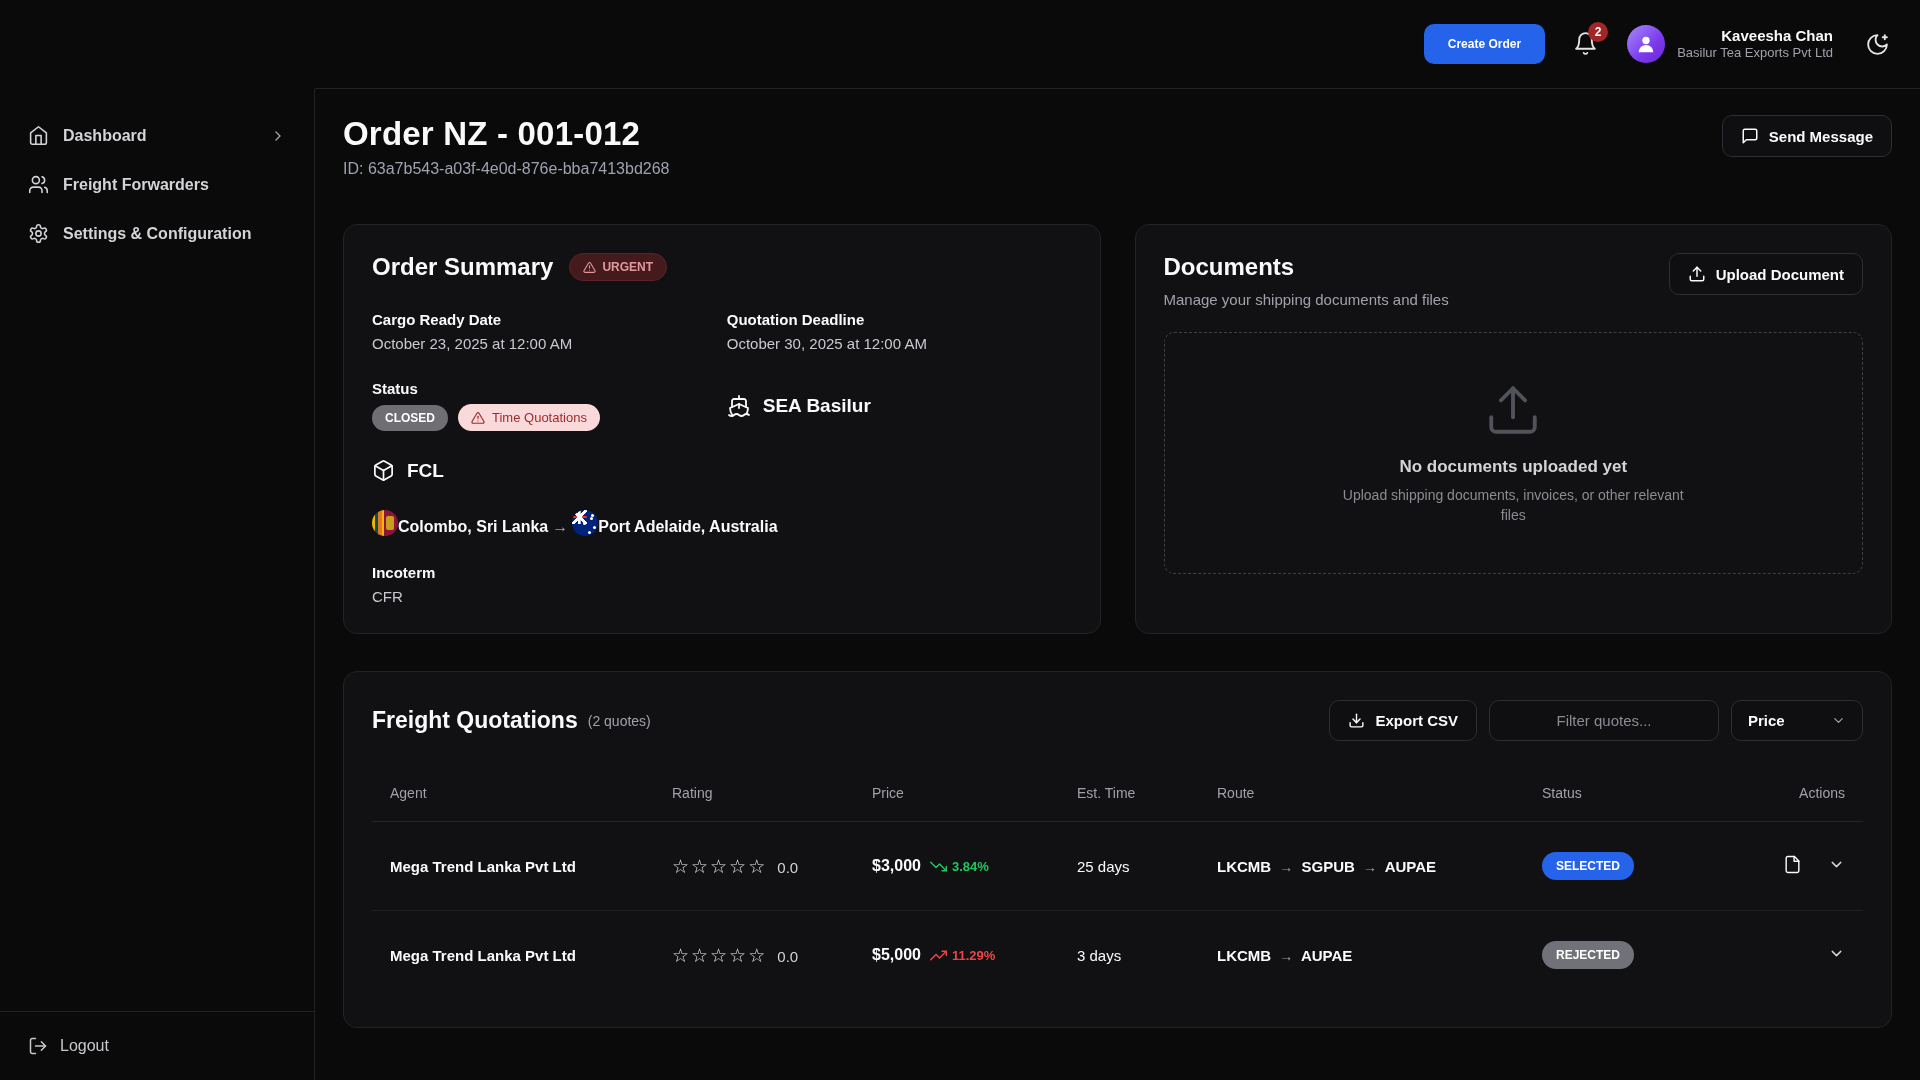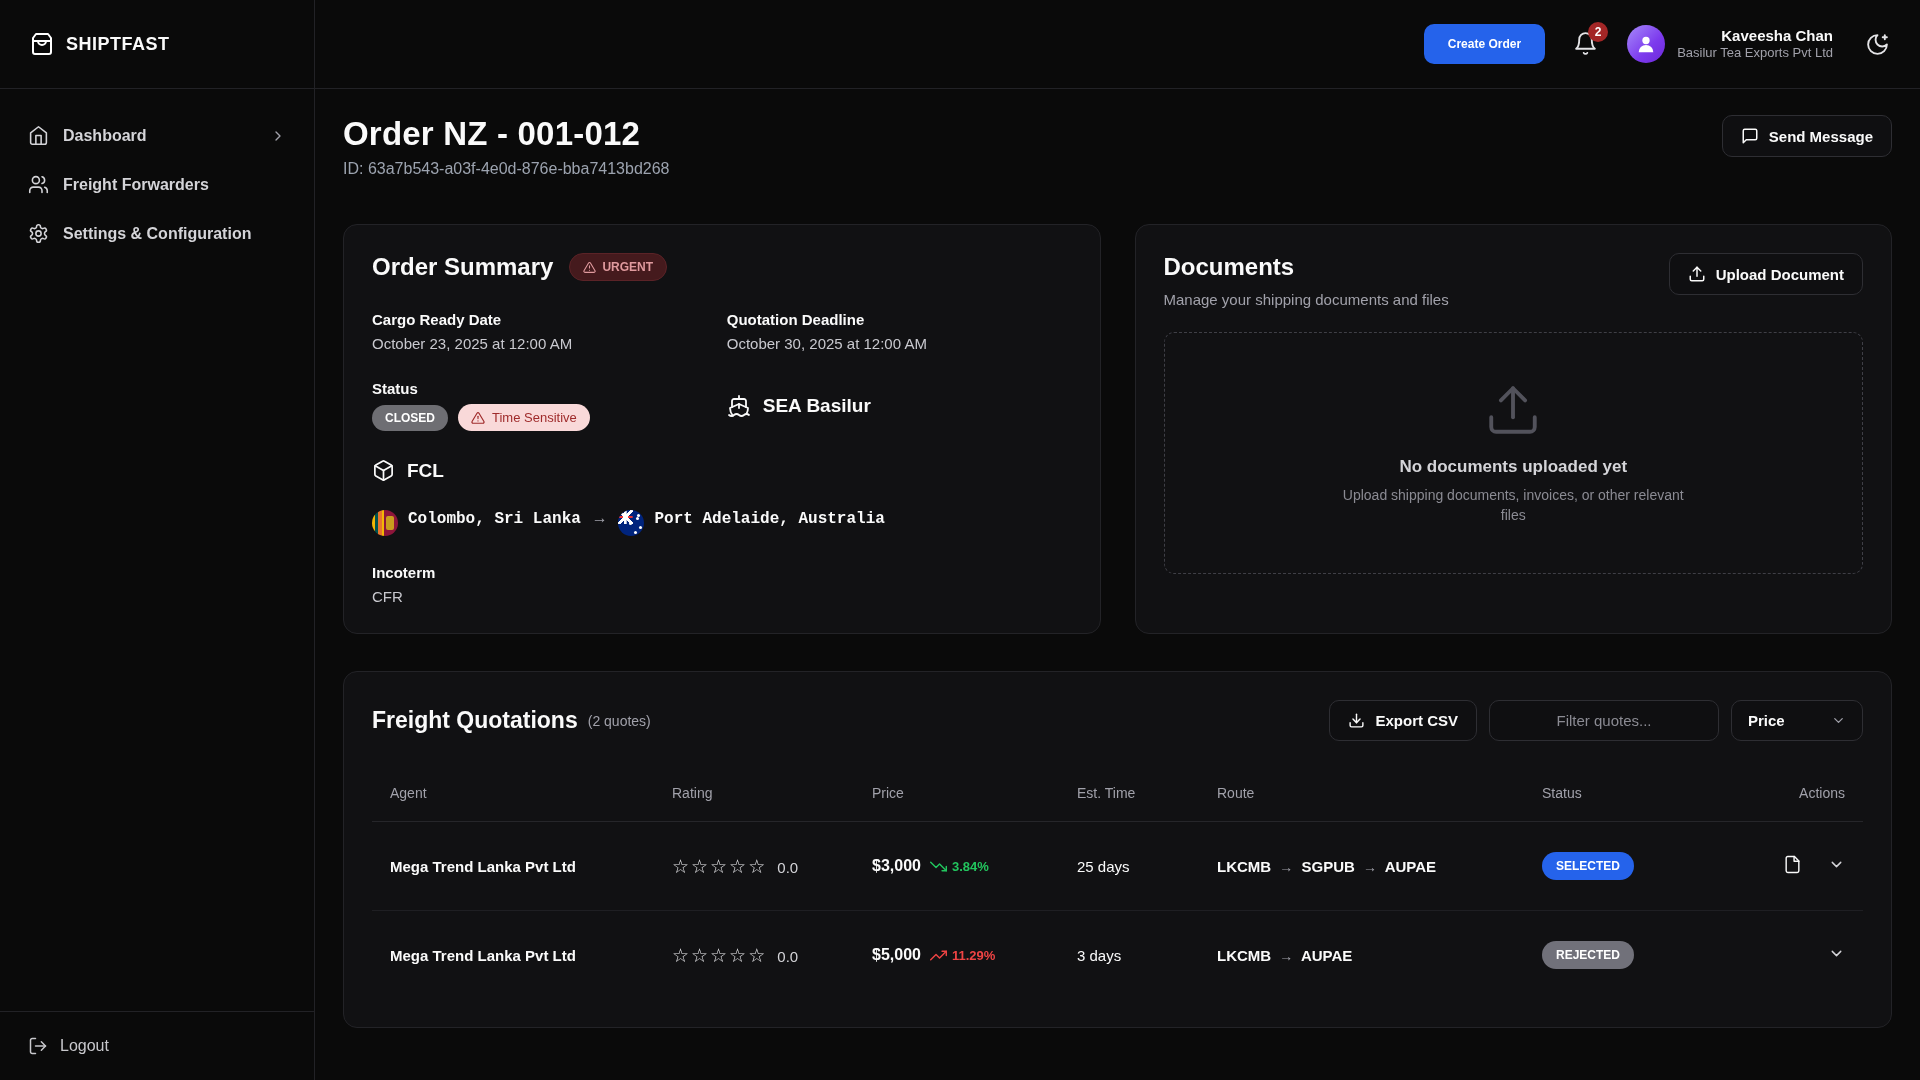--- a/index.html
+++ b/index.html
@@ -57,21 +57,21 @@
     font-size:12px; font-weight:bold; padding:6px 13px; display:inline-flex; align-items:center; gap:6px; }
   .os-grid { display:grid; grid-template-columns:1fr 1fr; column-gap:10px; }
   .fld-label { font-size:15px; font-weight:bold; margin-bottom:7px; }
   .fld-value { font-size:15px; color:#c9c9cf; }
   .os-row { margin-bottom:28px; }
   .pill-closed { background:#6e6e73; color:#fff; font-size:12px; font-weight:bold;
     border-radius:999px; padding:6px 13px; display:inline-block; }
   .pill-timesensitive { background:#f9d9d9; color:#9f2b2b; font-size:13px; border-radius:999px;
     padding:6px 13px; display:inline-flex; align-items:center; gap:7px; }
   .mode-line { display:flex; align-items:center; gap:12px; font-size:19px; font-weight:bold; }
-  .route-line { display:flex; align-items:flex-start; gap:10px; font-size:16px; font-weight:bold; grid-column:1 / -1; margin-bottom:28px;font-family:Liberation Mono, monospace; }
+  .route-line { display:flex; align-items:flex-end; font-size:16px; font-weight:bold; grid-column:1 / -1; margin-bottom:28px; }
   .route-arrow { color:#a1a1aa; font-weight:normal; padding:0 4px; }
   .flag { width:26px; height:26px; border-radius:50%; flex:0 0 auto; position:relative; overflow:hidden; }
   .flag-lk { background:linear-gradient(90deg,#f2b705 0 10%,#00534e 10% 24%,#e8742c 24% 38%,#f2b705 38% 46%,#8d153a 46%); }
   .flag-lk::after { content:""; position:absolute; inset:22% 14% 22% 52%; background:#c99d1e; border-radius:2px; }
   .flag-au { background:#00247d; }
   .flag-au::before { content:""; position:absolute; left:0; top:0; width:55%; height:55%;
     background:
       linear-gradient(45deg, transparent 43%, #fff 43% 57%, transparent 57%),
       linear-gradient(-45deg, transparent 43%, #fff 43% 57%, transparent 57%),
       linear-gradient(#fff 0 0) 50% 0/18% 100% no-repeat,
@@ -131,30 +131,20 @@
   .action-btns { display:inline-flex; align-items:center; gap:26px; }
   .icon-btn { background:none; border:none; color:#fafafa; cursor:pointer; display:inline-flex; }
   .icon-btn.muted { color:#d4d4d8; }
   svg { display:block; }
 </style>
 </head>
 <body>
 
 <div class="app">
 
-  <div class="logo-area">
-    <span>
-      <svg width="24" height="24" viewBox="0 0 24 24" fill="none" stroke="#fff" stroke-width="2" stroke-linecap="round" stroke-linejoin="round">
-          <path d="M6 2L3 6v14a2 2 0 0 0 2 2h14a2 2 0 0 0 2-2V6l-3-4z"></path>
-          <line x1="3" y1="9" x2="21" y2="9"></line>
-          <path d="M16 9a4 4 0 0 1-8 0"></path>
-        </svg>
-    </span>
-    <span class="logo-text">SHIPTFAST</span>
-  </div>
 
   <div class="topbar">
     <button class="btn-primary">Create Order</button>
     <div class="bell-wrap">
       <span>
         <svg width="25" height="25" viewBox="0 0 24 24" fill="none" stroke="currentColor" stroke-width="1.8" stroke-linecap="round" stroke-linejoin="round">
             <path d="M6 8a6 6 0 0 1 12 0c0 7 3 9 3 9H3s3-2 3-9"></path>
             <path d="M10.3 21a1.94 1.94 0 0 0 3.4 0"></path>
           </svg>
       </span>
@@ -281,21 +271,21 @@
             <div style="display:flex; gap:10px; align-items:center; margin-top:3px;">
               <span class="pill-closed">CLOSED</span>
               <span class="pill-timesensitive">
                 <span>
                   <svg width="14" height="14" viewBox="0 0 24 24" fill="none" stroke="currentColor" stroke-width="2" stroke-linecap="round" stroke-linejoin="round">
                       <path d="M10.29 3.86L1.82 18a2 2 0 0 0 1.71 3h16.94a2 2 0 0 0 1.71-3L13.71 3.86a2 2 0 0 0-3.42 0z"></path>
                       <line x1="12" y1="9" x2="12" y2="13"></line>
                       <line x1="12" y1="17" x2="12.01" y2="17"></line>
                     </svg>
                 </span>
-                <span>Time Sensitive</span>
+                <span>Time Quotations</span>
               </span>
             </div>
           </div>
           <div class="os-row" style="display:flex; align-items:center;">
             <div class="mode-line">
               <span>
                 <svg width="24" height="24" viewBox="0 0 24 24" fill="none" stroke="currentColor" stroke-width="1.8" stroke-linecap="round" stroke-linejoin="round">
                     <path d="M2 21c.6.5 1.2 1 2.5 1 2.5 0 2.5-2 5-2 1.3 0 1.9.5 2.5 1s1.2 1 2.5 1c2.5 0 2.5-2 5-2 1.3 0 1.9.5 2.5 1"></path>
                     <path d="M19.38 20A11.6 11.6 0 0 0 21 14l-9-4-9 4c0 2.9.94 5.34 2.81 7.76"></path>
                     <path d="M19 13V7a2 2 0 0 0-2-2H7a2 2 0 0 0-2 2v6"></path>

